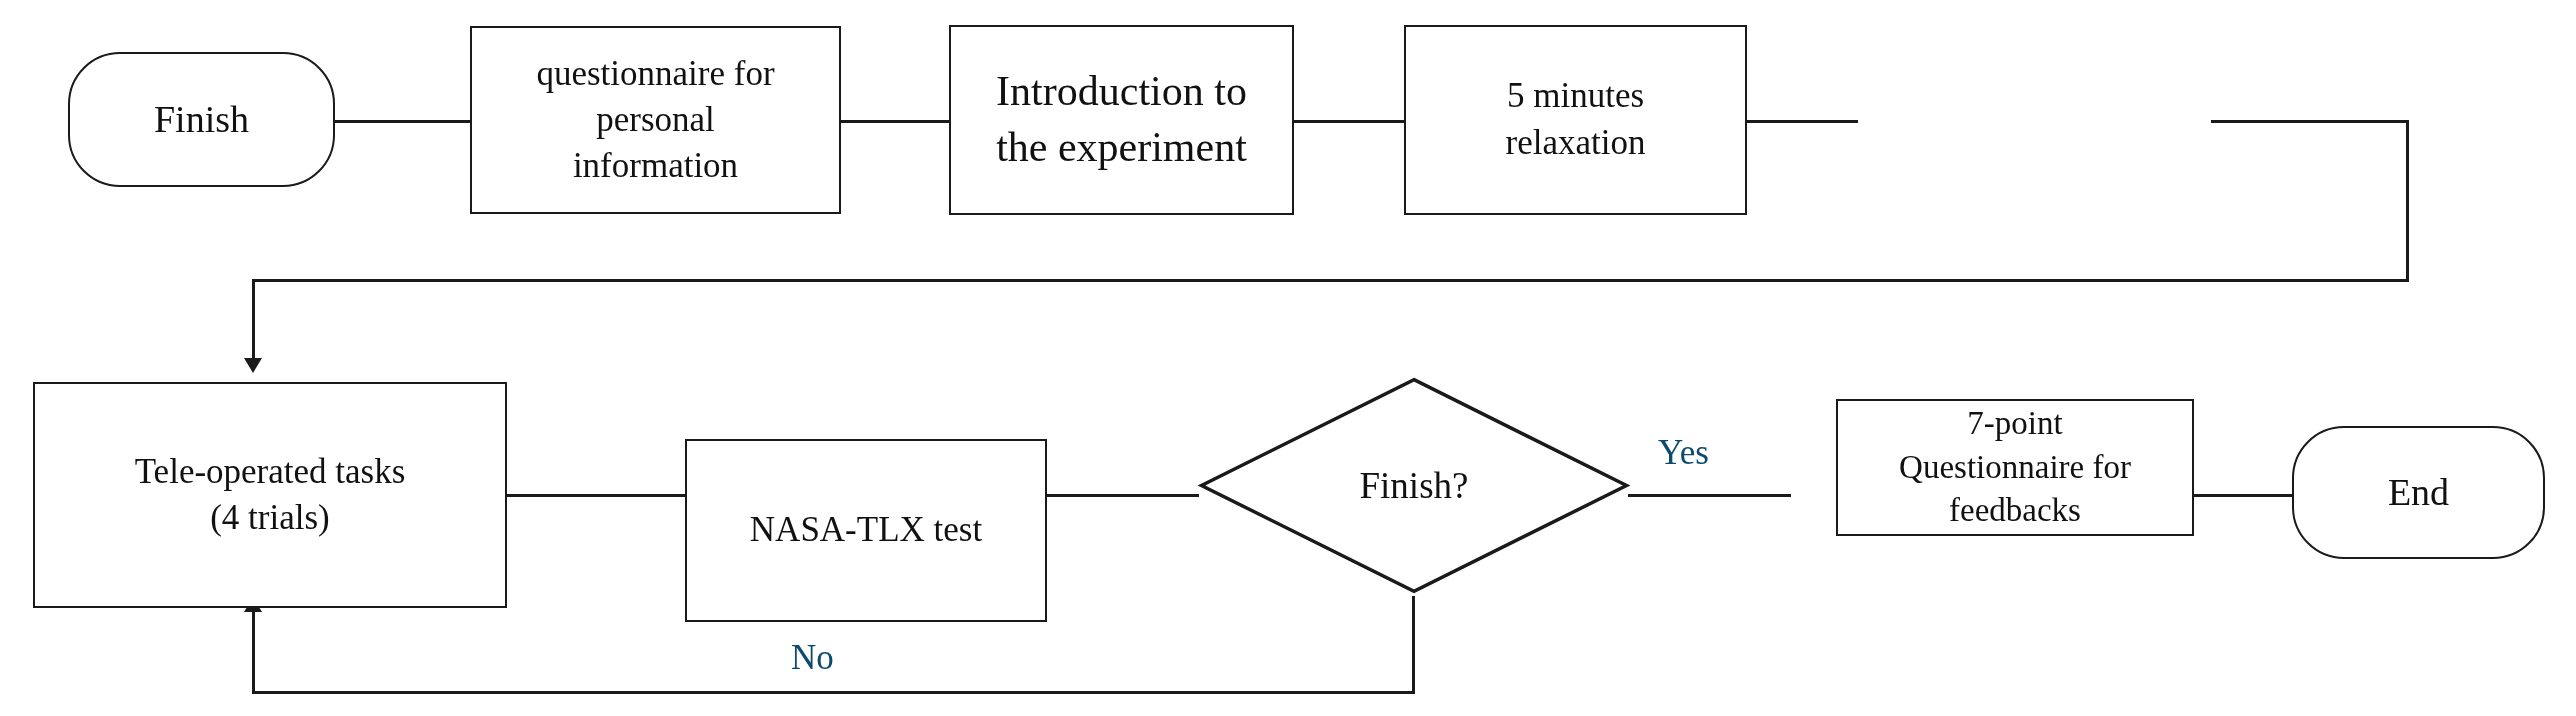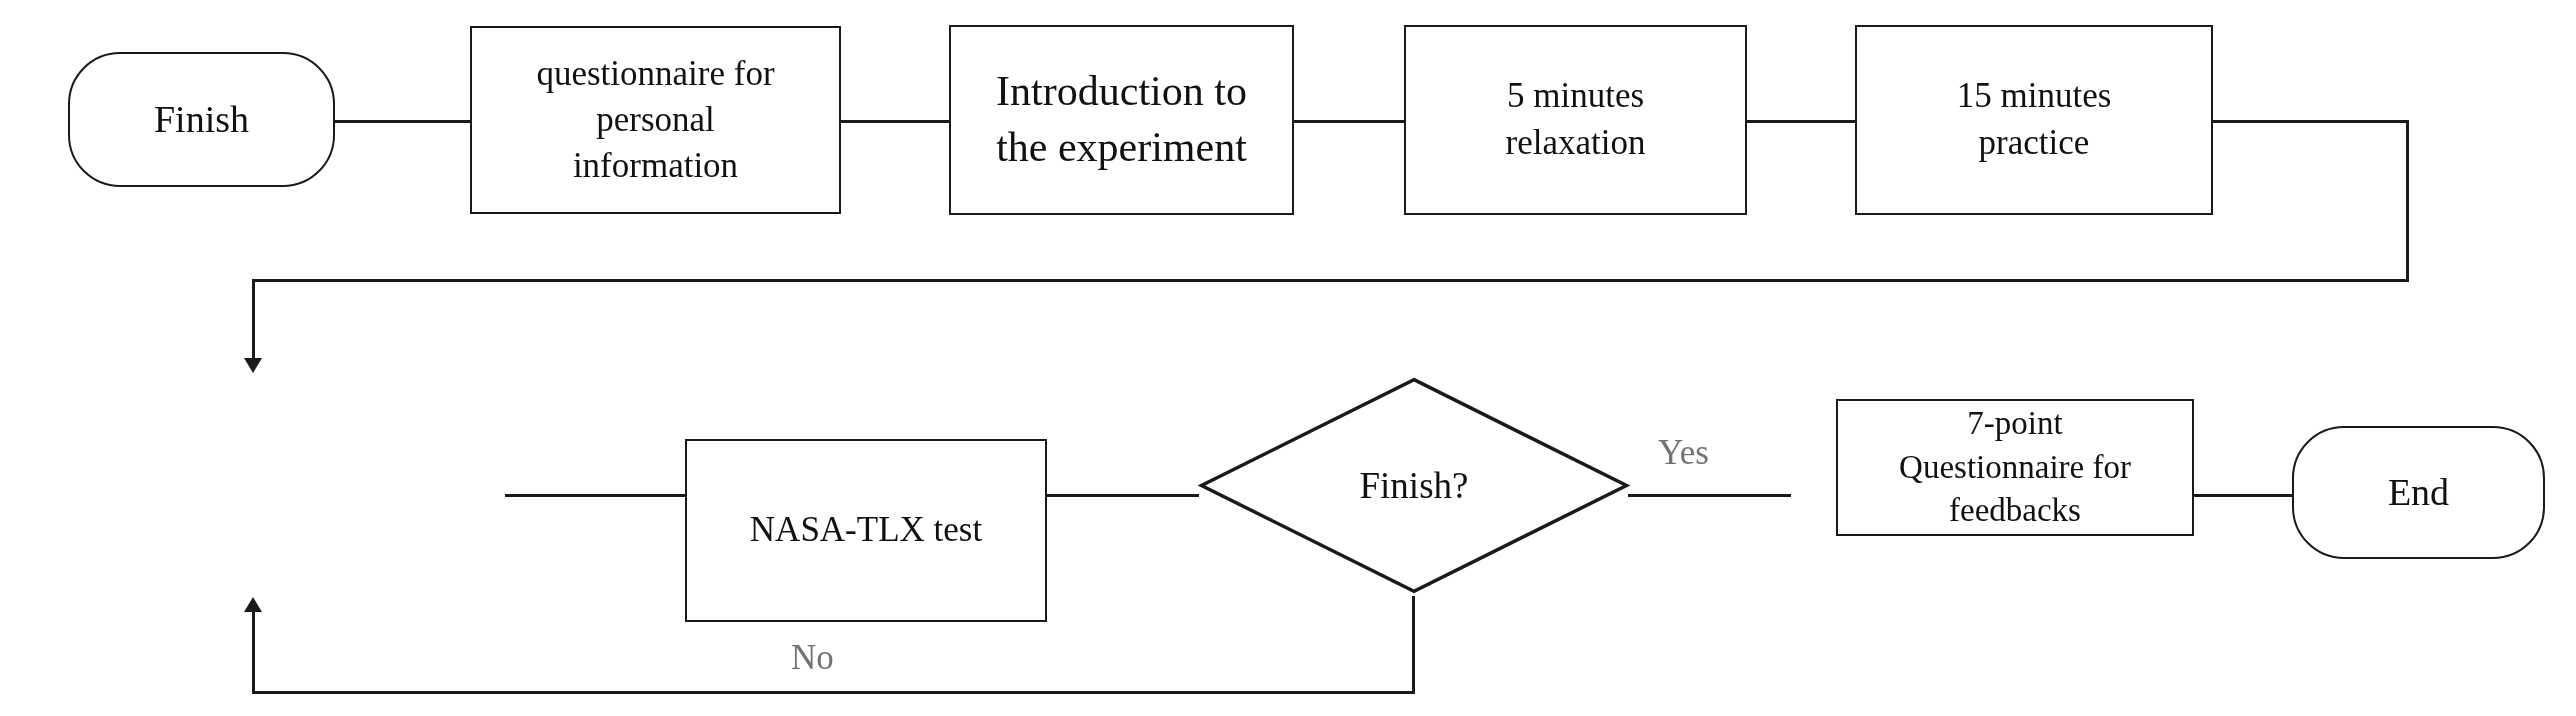--- a/index.html
+++ b/index.html
@@ -77,21 +77,21 @@
     border-top: 15.7px solid #1a1a1a;
   }
   .arrow.up {
     border-left: 9.6px solid transparent;
     border-right: 9.6px solid transparent;
     border-bottom: 15.7px solid #1a1a1a;
   }
 
   .edge-label {
     position: absolute;
-    color: #737373;
+    color: #0c4a6e;
     white-space: nowrap;
     z-index: 4;
   }
 </style>
 </head>
 <body>
 
 <div id="canvas">
 
   <div class="conn h" style="left:334px; top:120px; width:136px;"></div>
@@ -128,25 +128,25 @@
   <div class="node process" style="left:949px; top:24.5px; width:345px; height:190px; font-size:42px;">
     <span class="lbl">Introduction to
 the experiment</span>
   </div>
 
   <div class="node process" style="left:1404px; top:24.5px; width:343px; height:190px; font-size:35px;">
     <span class="lbl">5 minutes
 relaxation</span>
   </div>
 
-  <div class="node process" style="left:1855px; top:24.5px; width:358px; height:190px; font-size:35px;">
-    <span class="lbl">15 minutes
-practice</span>
+
+  <div class="node process" style="left:33px; top:382px; width:474px; height:226px; font-size:35px;">
+    <span class="lbl">Tele-operated tasks
+(4 trials)</span>
   </div>
-
 
   <div class="node process" style="left:685px; top:403px; width:362px; height:183px; font-size:35px;margin-top:36px;">
     <span class="lbl">NASA-TLX test</span>
   </div>
 
   <div class="diamond-wrap" style="left:1198px; top:376px; width:432px; height:219px;">
     <svg width="432" height="219" viewBox="0 0 494 250">
       <polygon points="247,4 490,125 247,246 4,125" fill="#ffffff" stroke="#1a1a1a" stroke-width="4"></polygon>
     </svg>
     <div class="diamond-label" style="font-size:37px;">

